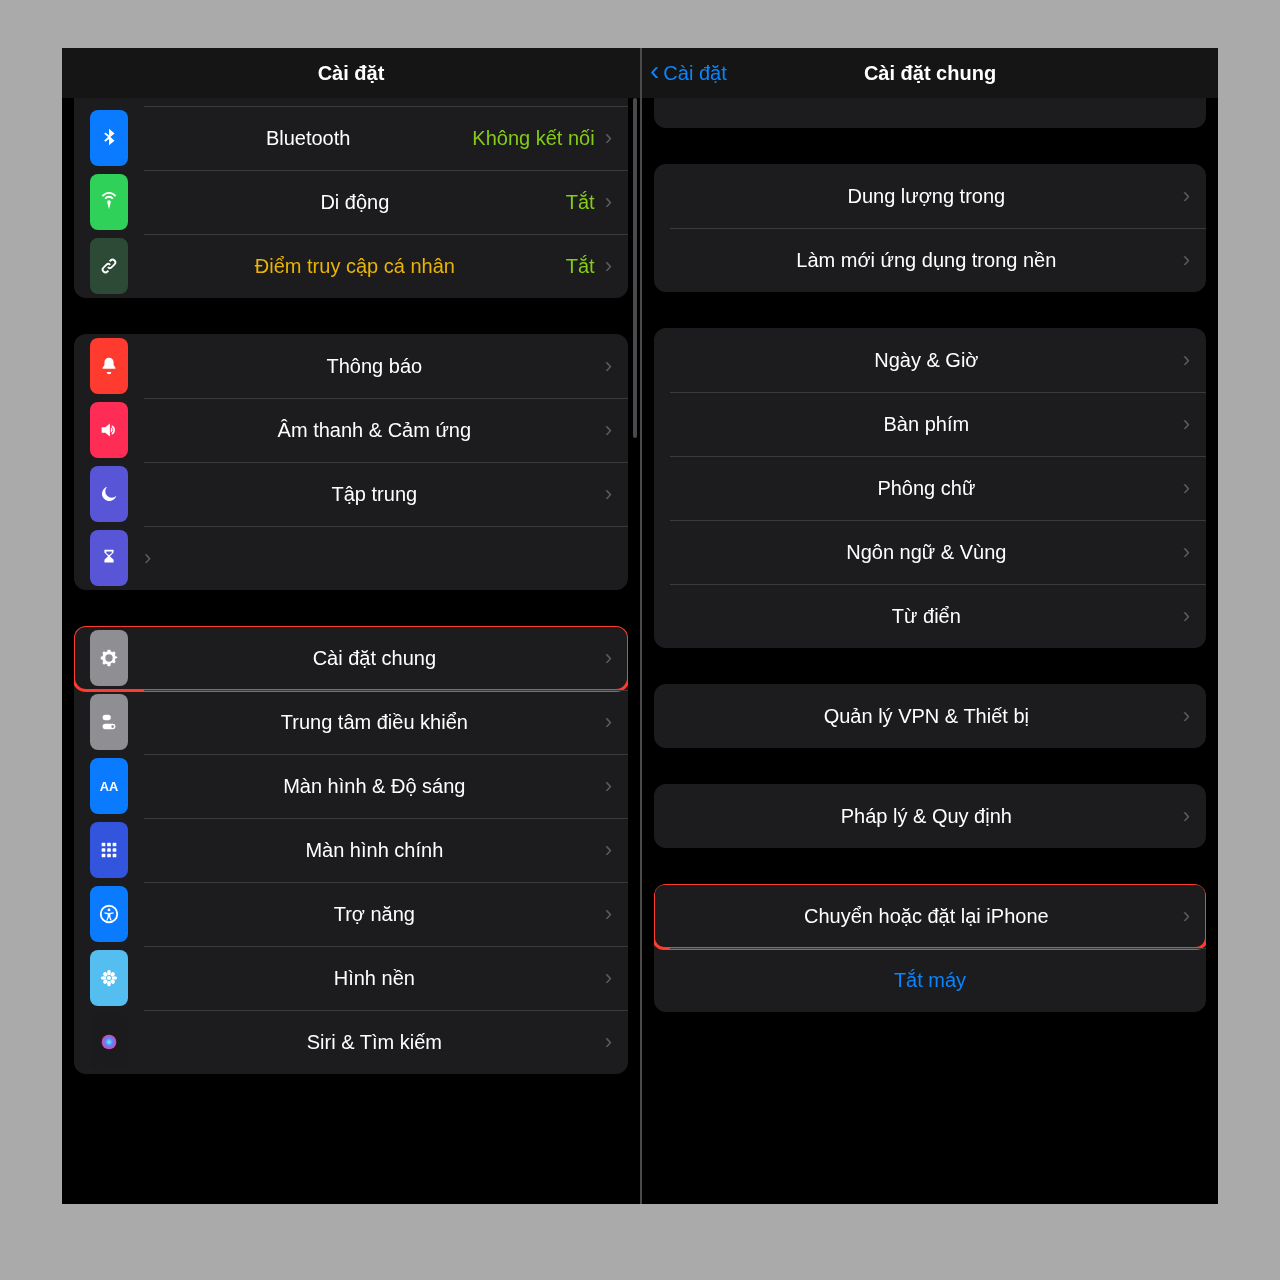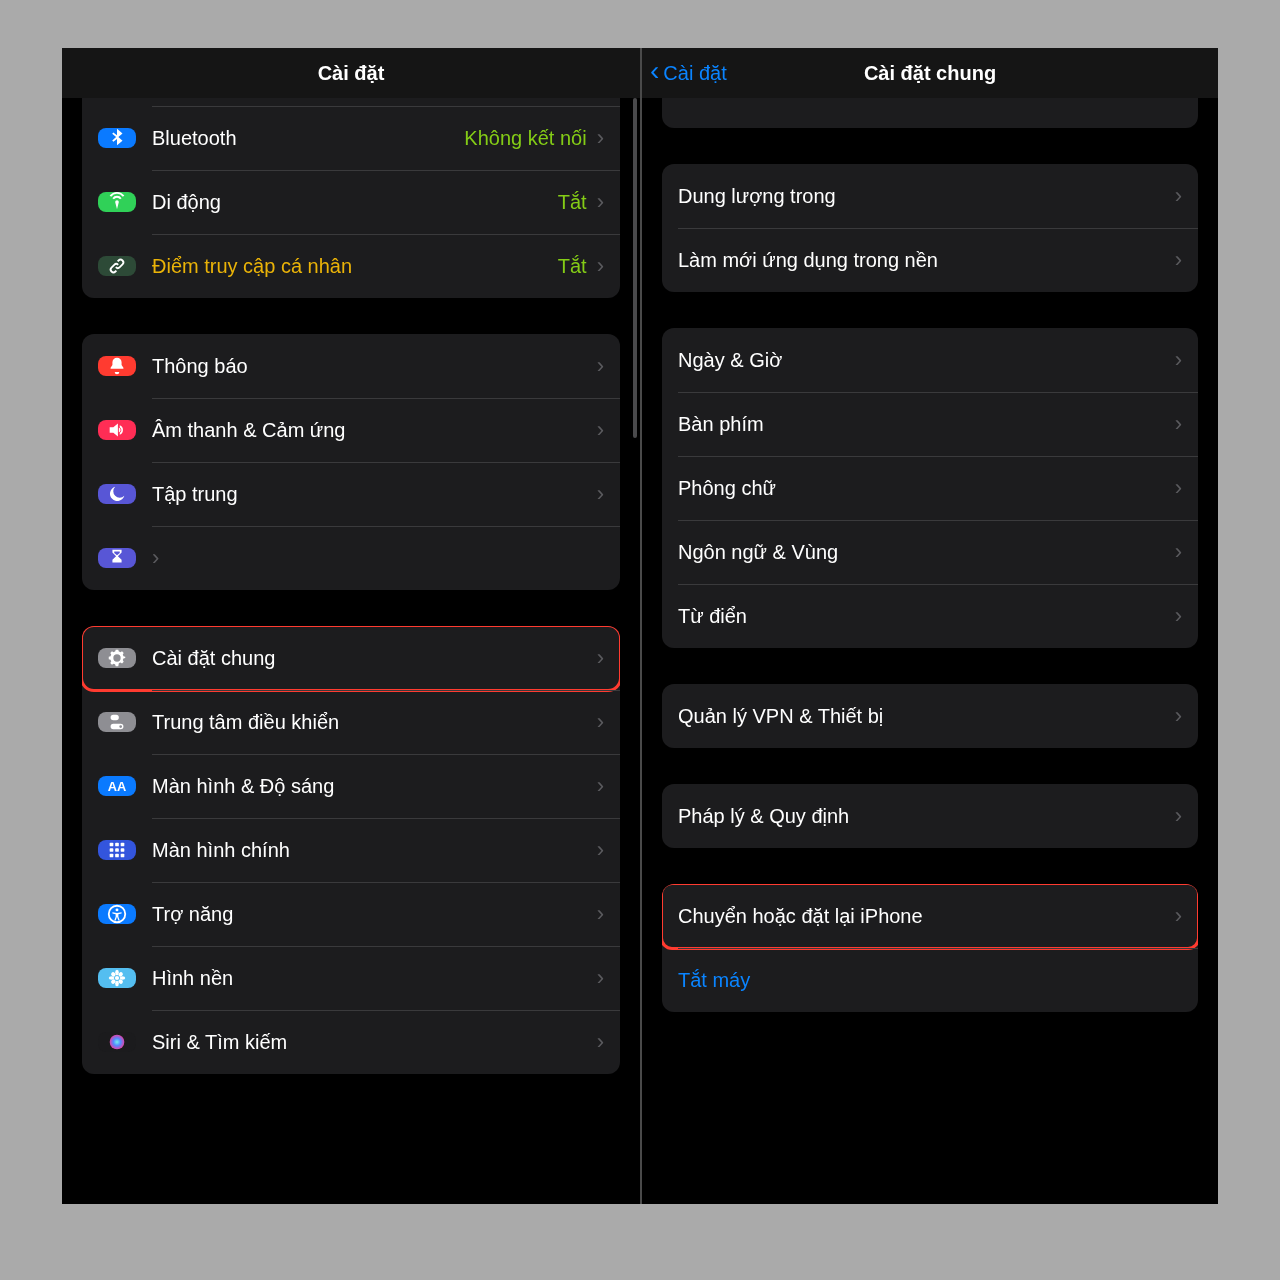--- a/index.html
+++ b/index.html
@@ -49,22 +49,23 @@
     color: #0a84ff;
     font-size: 20px;
     font-weight: 400;
     gap: 4px;
   }
   .back .chev { font-size: 28px; line-height: 1; transform: translateY(-2px); }
 
   .scroll {
     height: calc(100% - 50px);
     overflow: hidden;
-    padding: 0 20px;
+    padding: 0 12px;
     position: relative;
+    text-align: center;
   }
   .groups { display: flex; flex-direction: column; }
   .group {
     background: #1c1c1e;
     border-radius: 12px;
     margin-top: 36px;
     overflow: hidden;
   }
   .group.tight-top { margin-top: 0; border-top-left-radius: 0; border-top-right-radius: 0; }
   .row {
@@ -83,21 +84,21 @@
     right: 0;
     top: 0;
     height: 1px;
     background: #3a3a3c;
   }
   .row.noicon + .row.noicon::before,
   .row.noicon::before { left: 16px; }
   .row.dim .label { color: #eab308; }
   .icon {
     width: 38px;
-    height: 20px;
+    height: 56px;
     border-radius: 8px;
     margin-right: 16px;
     display: flex;
     align-items: center;
     justify-content: center;
     flex: 0 0 auto;
   }
   .icon svg { width: 22px; height: 22px; fill: #fff; }
   .label { flex: 1; color: #fff; }
   .value { color: #84cc16; font-size: 20px; margin-right: 10px; }

